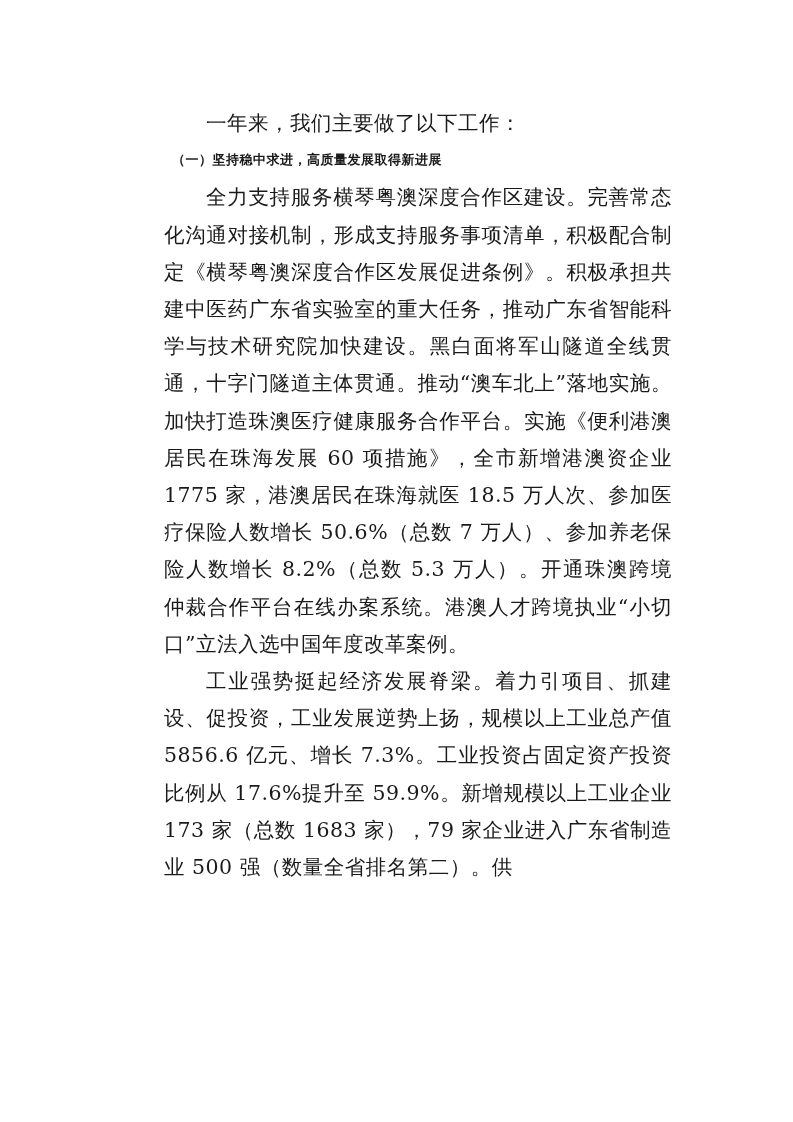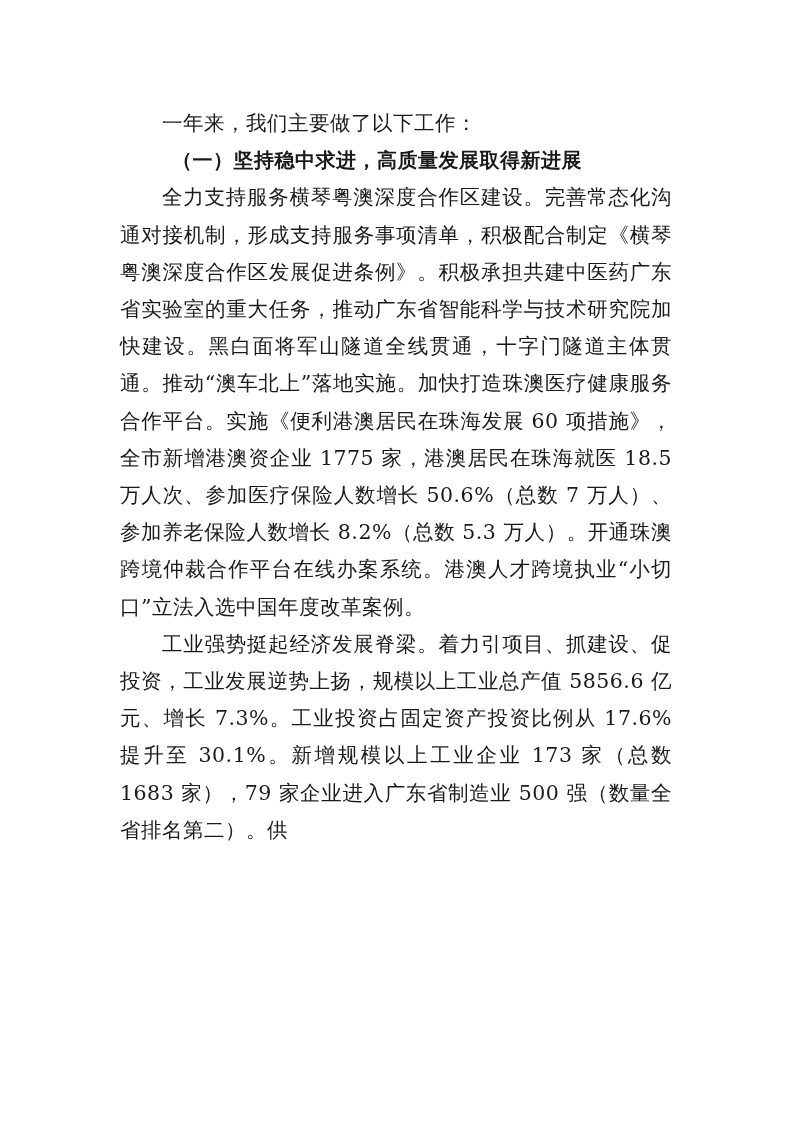--- a/index.html
+++ b/index.html
@@ -1,24 +1,24 @@
 <!DOCTYPE html>
 <html><head>
 <meta charset="utf-8">
 <style>
   html, body { margin:0; padding:0; background:#ffffff; }
   body { width:793px; height:1122px; position:relative; overflow:hidden; }
   .page { position:absolute; left:120px; top:105px; width:552px;
     font-family:"DejaVu Serif","Liberation Serif",serif; font-size:20.5px; color:#1a1a1a;
     line-height:37.2px; text-align:justify; text-justify:inter-character; letter-spacing:0.5px; }
   .p { margin:0; }
-  .indent { text-indent:42px; }
-  .heading { text-indent:52px; font-family:Liberation Sans, sans-serif; font-weight:bold; font-size:20px; }
+  .indent { text-indent:42px;margin-left:44px; }
+  .heading { text-indent:52px; font-family:Liberation Mono, monospace; font-weight:bold; font-size:13px; }
 </style>
 </head>
 <body>
 
 <div class="page">
   <p class="p indent">一年来，我们主要做了以下工作：</p>
   <p class="p heading">（一）坚持稳中求进，高质量发展取得新进展</p>
   <p class="p indent">全力支持服务横琴粤澳深度合作区建设。完善常态化沟通对接机制，形成支持服务事项清单，积极配合制定《横琴粤澳深度合作区发展促进条例》。积极承担共建中医药广东省实验室的重大任务，推动广东省智能科学与技术研究院加快建设。黑白面将军山隧道全线贯通，十字门隧道主体贯通。推动“澳车北上”落地实施。加快打造珠澳医疗健康服务合作平台。实施《便利港澳居民在珠海发展 60 项措施》，全市新增港澳资企业 1775 家，港澳居民在珠海就医 18.5 万人次、参加医疗保险人数增长 50.6%（总数 7 万人）、参加养老保险人数增长 8.2%（总数 5.3 万人）。开通珠澳跨境仲裁合作平台在线办案系统。港澳人才跨境执业“小切口”立法入选中国年度改革案例。</p>
-  <p class="p indent">工业强势挺起经济发展脊梁。着力引项目、抓建设、促投资，工业发展逆势上扬，规模以上工业总产值 5856.6 亿元、增长 7.3%。工业投资占固定资产投资比例从 17.6%提升至 30.1%。新增规模以上工业企业 173 家（总数 1683 家），79 家企业进入广东省制造业 500 强（数量全省排名第二）。供</p>
+  <p class="p indent">工业强势挺起经济发展脊梁。着力引项目、抓建设、促投资，工业发展逆势上扬，规模以上工业总产值 5856.6 亿元、增长 7.3%。工业投资占固定资产投资比例从 17.6%提升至 59.9%。新增规模以上工业企业 173 家（总数 1683 家），79 家企业进入广东省制造业 500 强（数量全省排名第二）。供</p>
 </div>
 
 </body></html>

